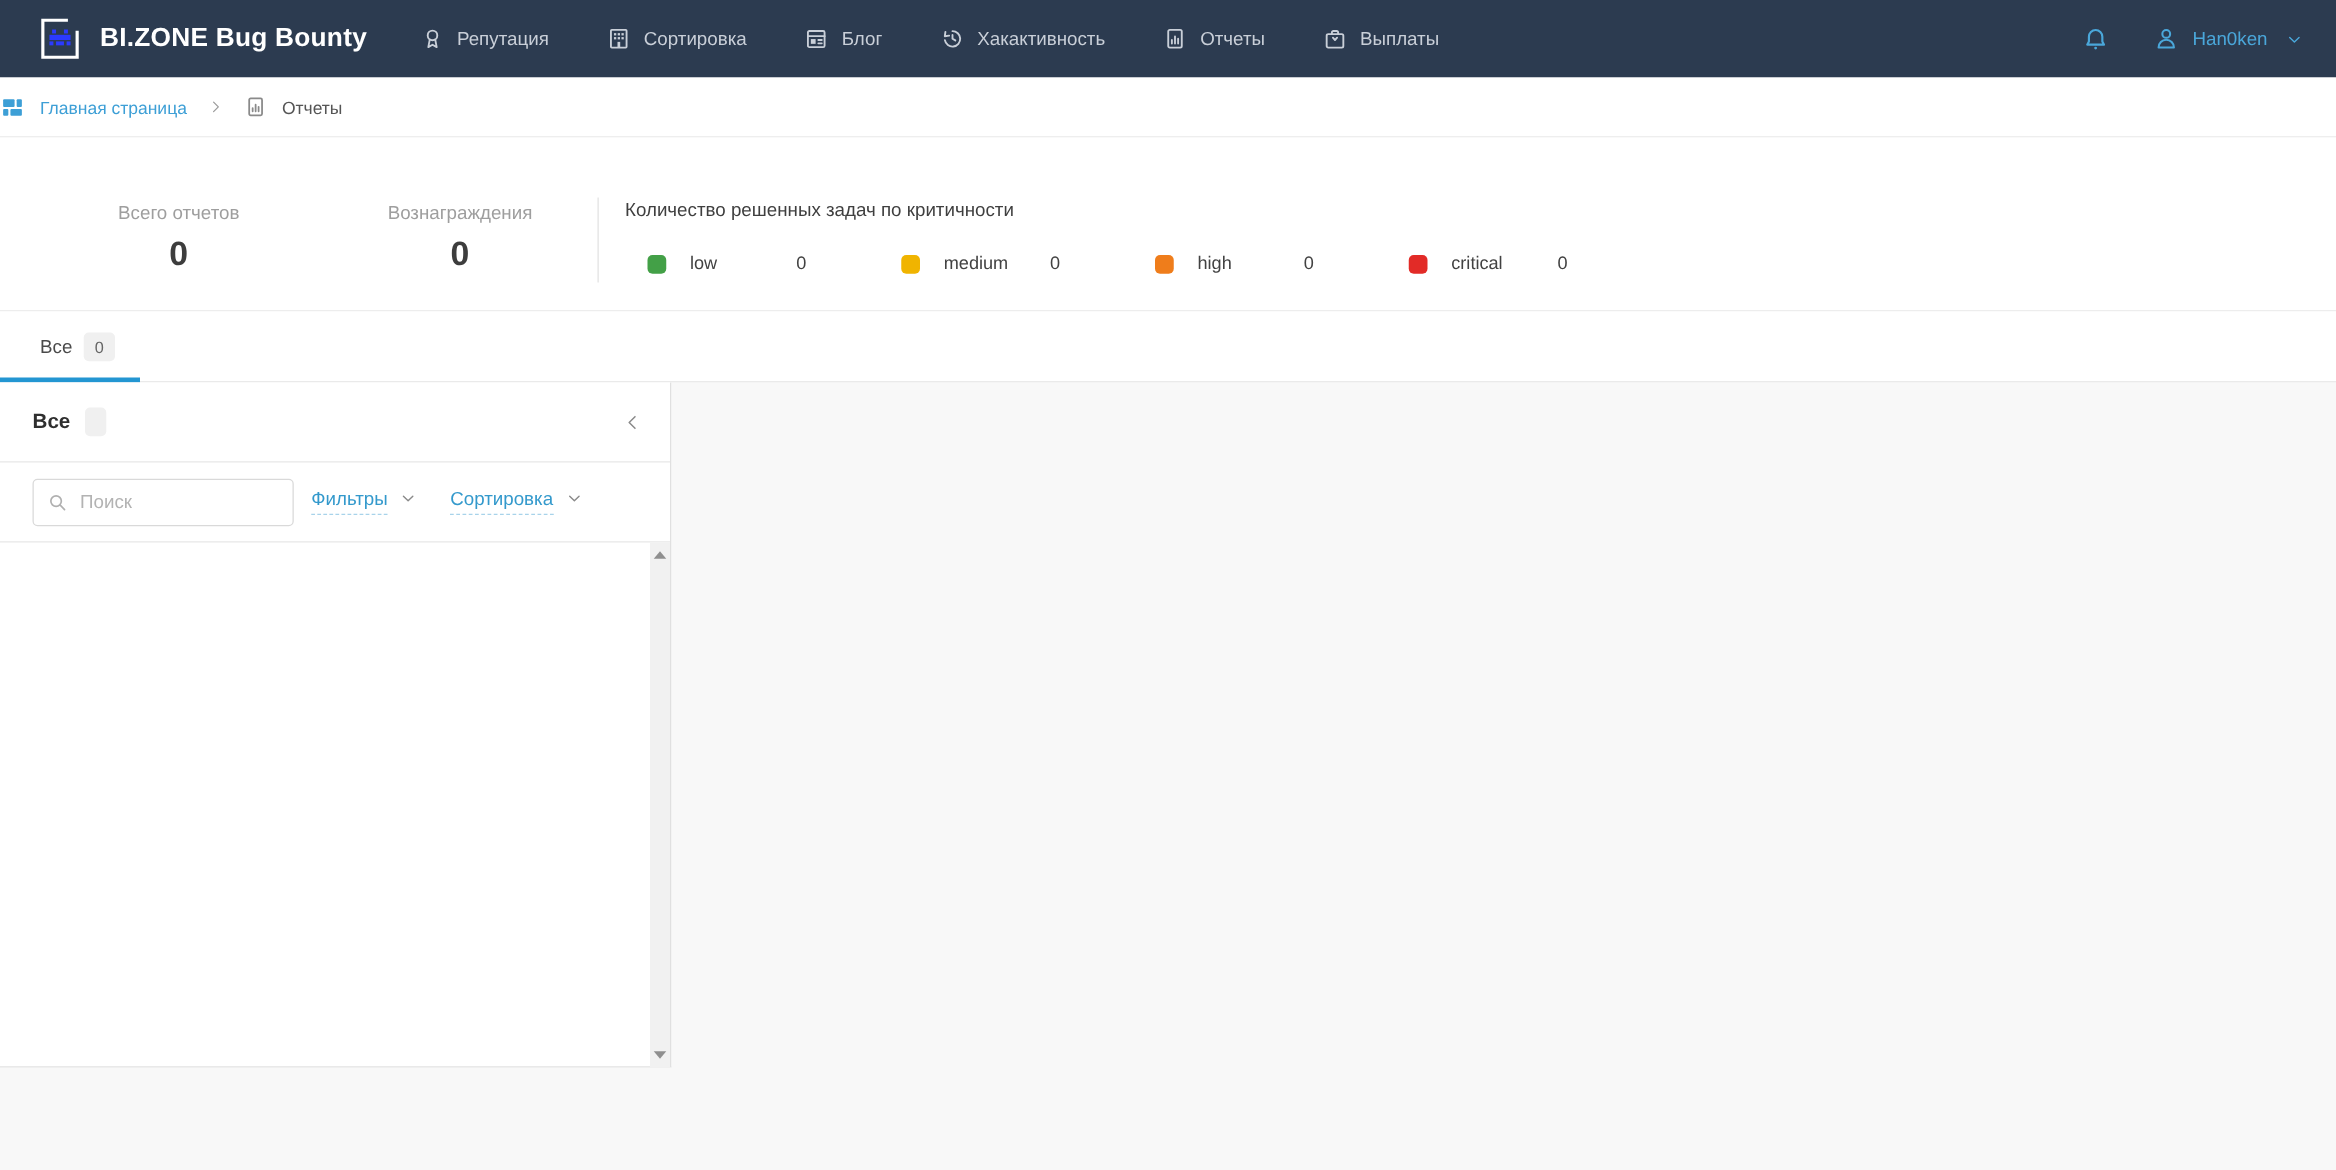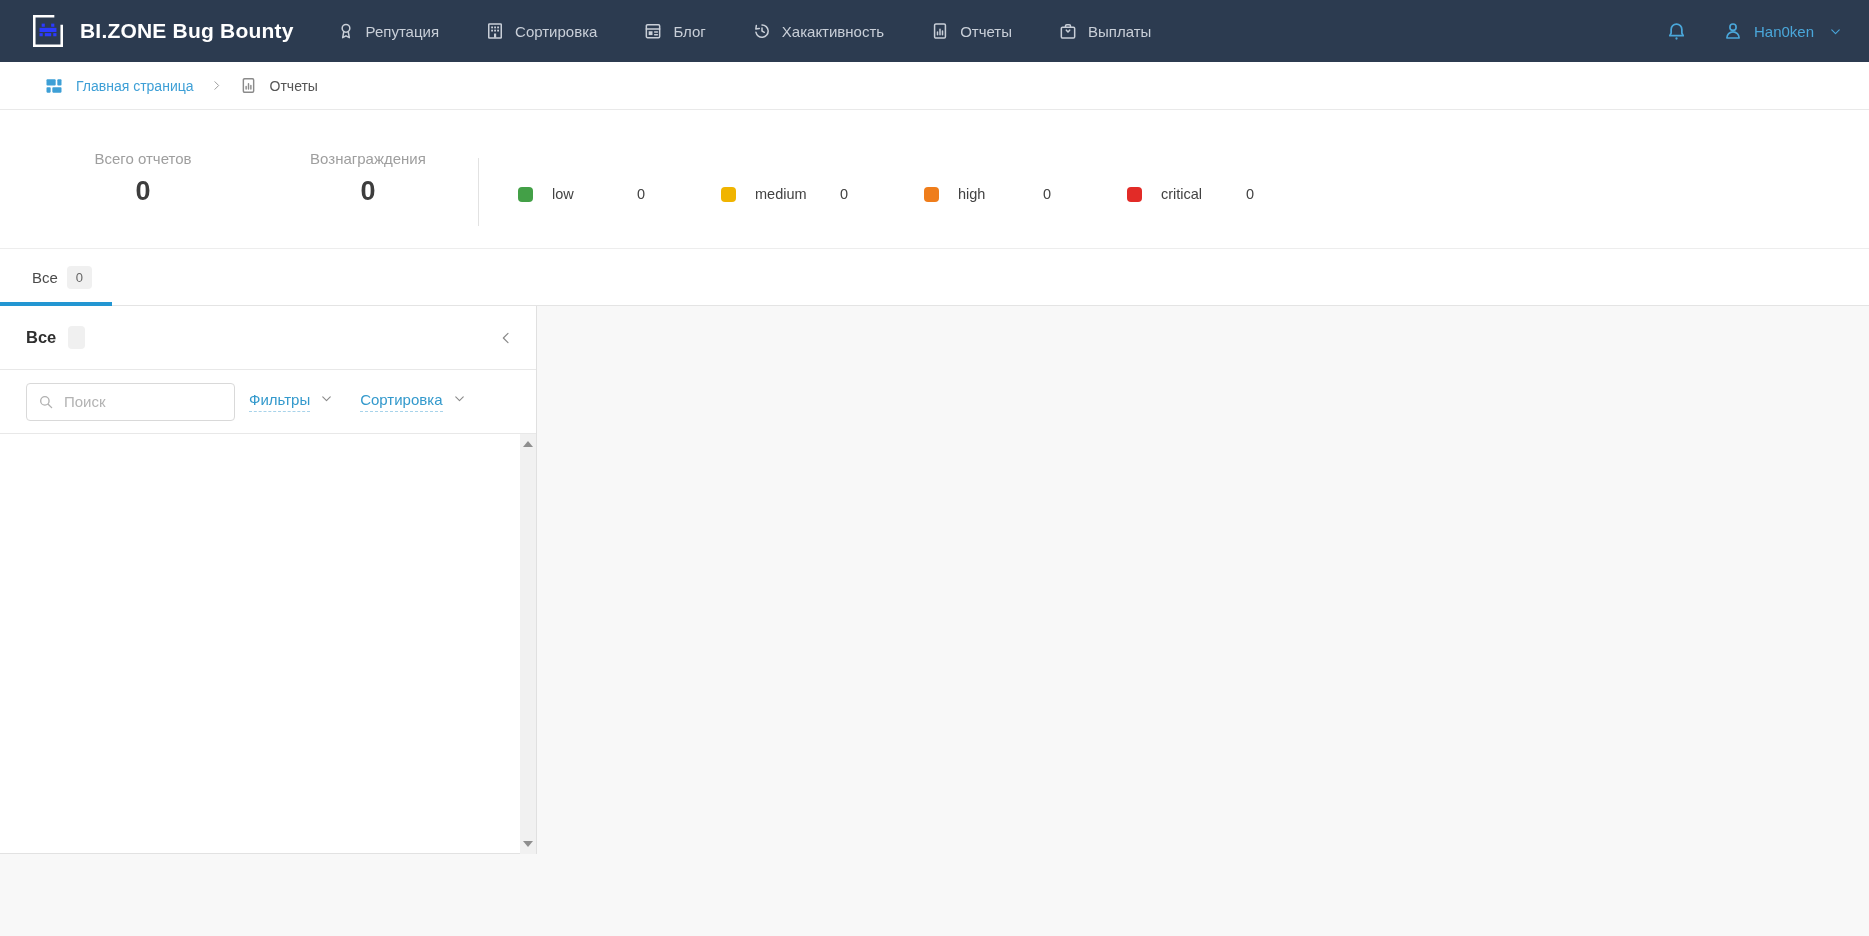--- a/index.html
+++ b/index.html
@@ -22,32 +22,32 @@
                color:#4aa7da; }
   .bell-btn { cursor:pointer; display:flex; }
   .bell-btn svg { width:23px; height:23px; }
   .user-menu { display:flex; align-items:center; gap:10px; cursor:pointer;
                color:#4aa7da; font-size:15px; }
   .user-menu svg.person { width:22px; height:22px; }
   .user-menu svg.chev { width:15px; height:15px; margin-left:4px; }
 
   
   .crumb-bar { height:48px; background:#fff; border-bottom:1px solid #e9e9e9;
-               display:flex; align-items:center; padding-left:44px; font-size:14px; }
+               display:flex; align-items:center; font-size:14px; }
   .crumb-home { display:flex; align-items:center; gap:12px; color:#3d9fd6;
                 cursor:pointer; }
   .crumb-home svg { width:20px; height:20px; }
   .crumb-sep { margin:0 16px; color:#9a9a9a; display:flex; }
   .crumb-sep svg { width:13px; height:13px; }
   .crumb-cur { display:flex; align-items:center; gap:12px; color:#555; }
   .crumb-cur svg { width:19px; height:19px; color:#8a8a8a; }
 
   
   .stats { position:relative; height:138px; background:#fff; }
-  .stat-card { position:absolute; top:40px; width:190px; text-align:center; }
+  .stat-card { position:absolute; top:52px; width:190px; text-align:center; }
   .stat-card.c1 { left:48px; } .stat-card.c2 { left:273px; }
   .stat-label { font-size:15px; color:#9e9e9e; }
   .stat-value { margin-top:9px; font-size:27px; font-weight:bold; color:#3d3d3d; }
   .stat-divider { position:absolute; left:478px; top:48px; height:68px;
                   border-left:1px solid #e2e2e2; }
   .severity { position:absolute; left:500px; top:50px; }
   .severity-title { font-size:15px; color:#3f3f3f; }
   .legend { display:flex; margin-top:24px; }
   .legend-item { position:relative; width:203px; height:22px; }
   .swatch { position:absolute; left:18px; top:3px; width:15px; height:15px;
@@ -230,20 +230,21 @@
     <div class="stat-label">Всего отчетов</div>
     <div class="stat-value">0</div>
   </div>
   <div class="stat-card c2">
     <div class="stat-label">Вознаграждения</div>
     <div class="stat-value">0</div>
   </div>
   <div class="stat-divider"></div>
 
   <div class="severity">
+    <div class="severity-title">Количество решенных задач по критичности</div>
     <div class="legend">
       <div class="legend-item">
         <span class="swatch" style="background: rgb(67, 160, 71);"></span>
         <span class="legend-label">low</span>
         <span class="legend-count">0</span>
       </div>
       <div class="legend-item">
         <span class="swatch" style="background: rgb(240, 180, 0);"></span>
         <span class="legend-label">medium</span>
         <span class="legend-count">0</span>

